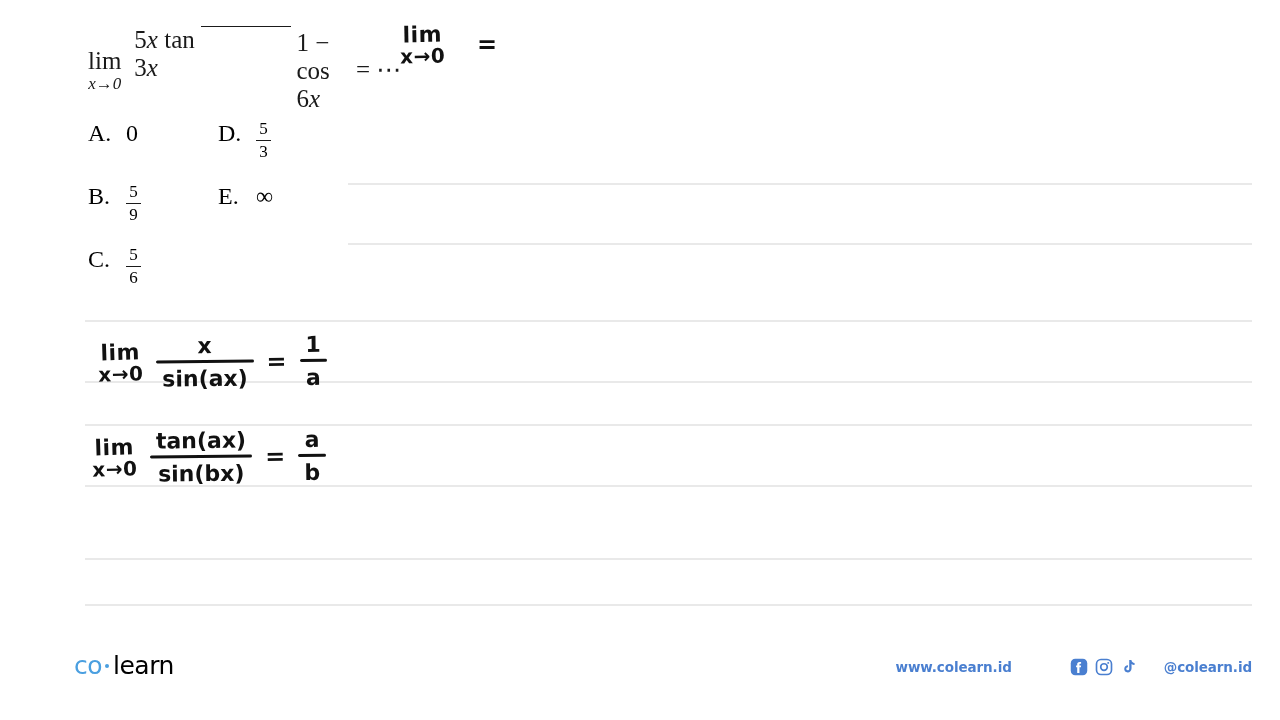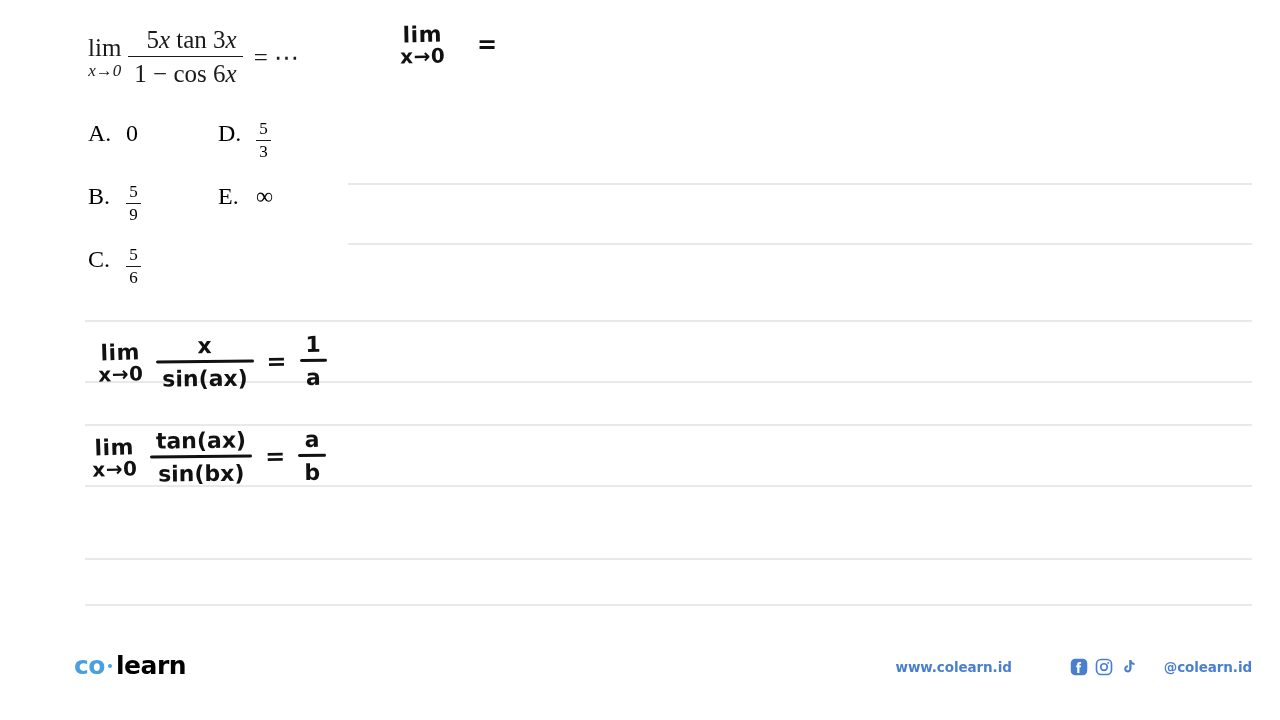--- a/index.html
+++ b/index.html
@@ -44,22 +44,21 @@
     margin-right: 7px;
   }
   .limop .lim-main { font-size: 25px; }
   .limop .lim-sub {
     font-size: 17px;
     font-style: italic;
     margin-top: 2px;
   }
   .pfrac {
     display: inline-flex;
-    flex-direction: column;
-    align-items: flex-end;
+    align-items: flex-start;
     vertical-align: middle;
   }
   .pfrac .num { padding: 0 6px 2px 6px; }
   .pfrac .den { padding: 3px 6px 0 6px; font-family: Liberation Serif, serif; }
   .pfrac .bar {
     height: 1.4px;
     background: #1a1a1a;
     width: 100%;
   }
   .eqdots {
@@ -165,21 +164,21 @@
   #hw-formula-2 { left: 92px; top: 428px; transform: rotate(-0.6deg); }
 
   .sup2 { font-size: 0.68em; vertical-align: super; }
 
   
   #footer-logo {
     position: absolute;
     left: 74px;
     top: 651px;
     font-family: "DejaVu Sans", sans-serif;
-    font-weight: bold;
+    font-weight: normal;
     font-size: 25px;
     letter-spacing: -0.5px;
     display: flex;
     align-items: center;
   }
   #footer-logo .logo-co { color: #4a9fe0; }
   #footer-logo .logo-dot {
     width: 4px; height: 4px;
     border-radius: 50%;
     background: #4a9fe0;

